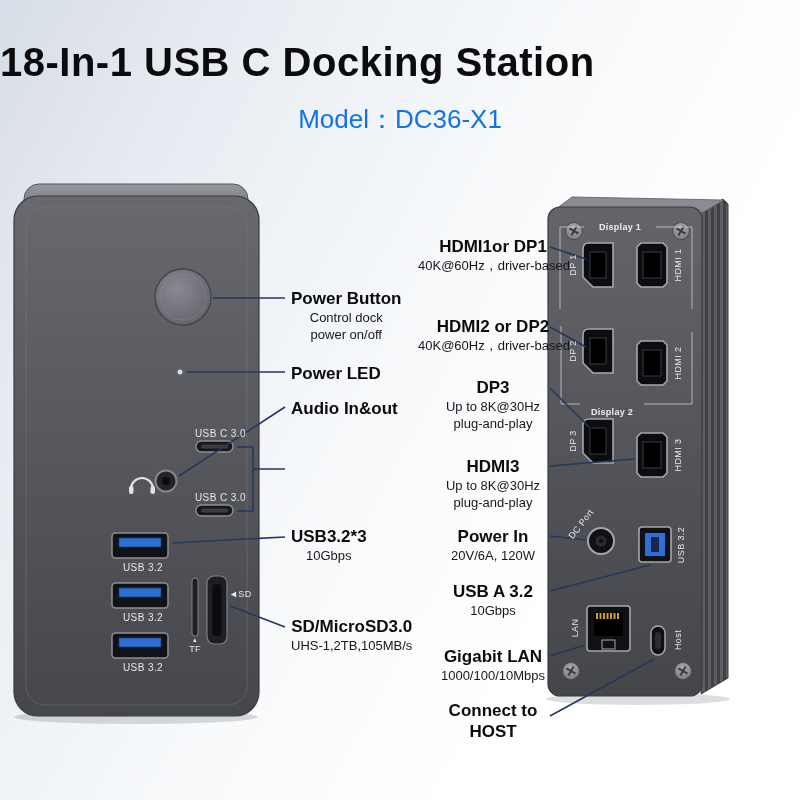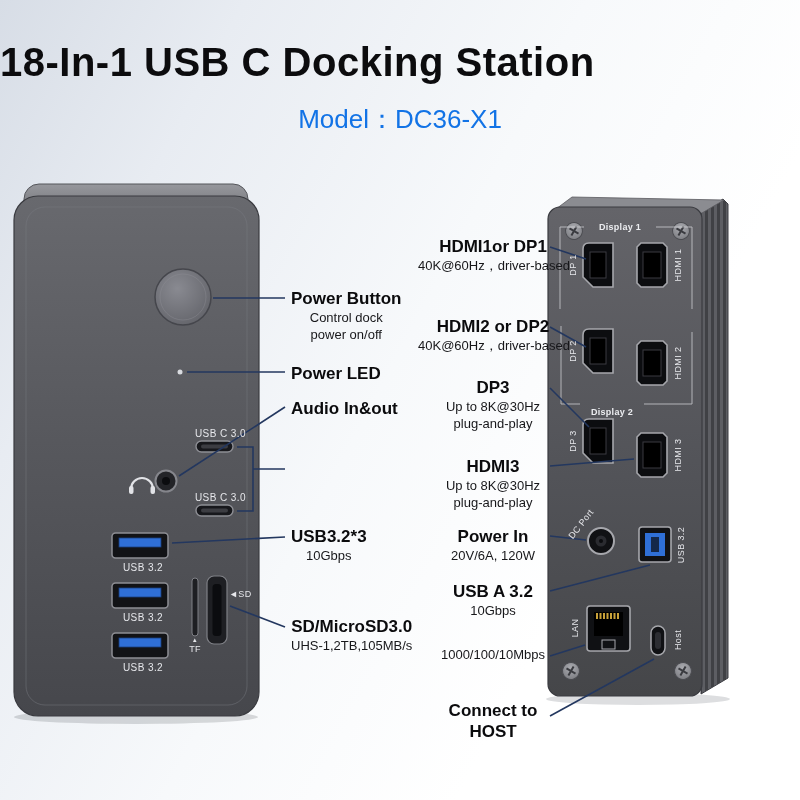--- a/index.html
+++ b/index.html
@@ -265,20 +265,21 @@
   </div>
   <div class="co co-r" style="top:526px">
     <div class="co-t">Power In</div>
     <div class="co-s">20V/6A, 120W</div>
   </div>
   <div class="co co-r" style="top:581px">
     <div class="co-t">USB A 3.2</div>
     <div class="co-s">10Gbps</div>
   </div>
   <div class="co co-r" style="top:646px">
+    <div class="co-t">Gigabit LAN</div>
     <div class="co-s">1000/100/10Mbps</div>
   </div>
   <div class="co co-r" style="top:700px">
     <div class="co-t">Connect to</div>
     <div class="co-t">HOST</div>
   </div>
 
 </div>
 
 </body></html>

